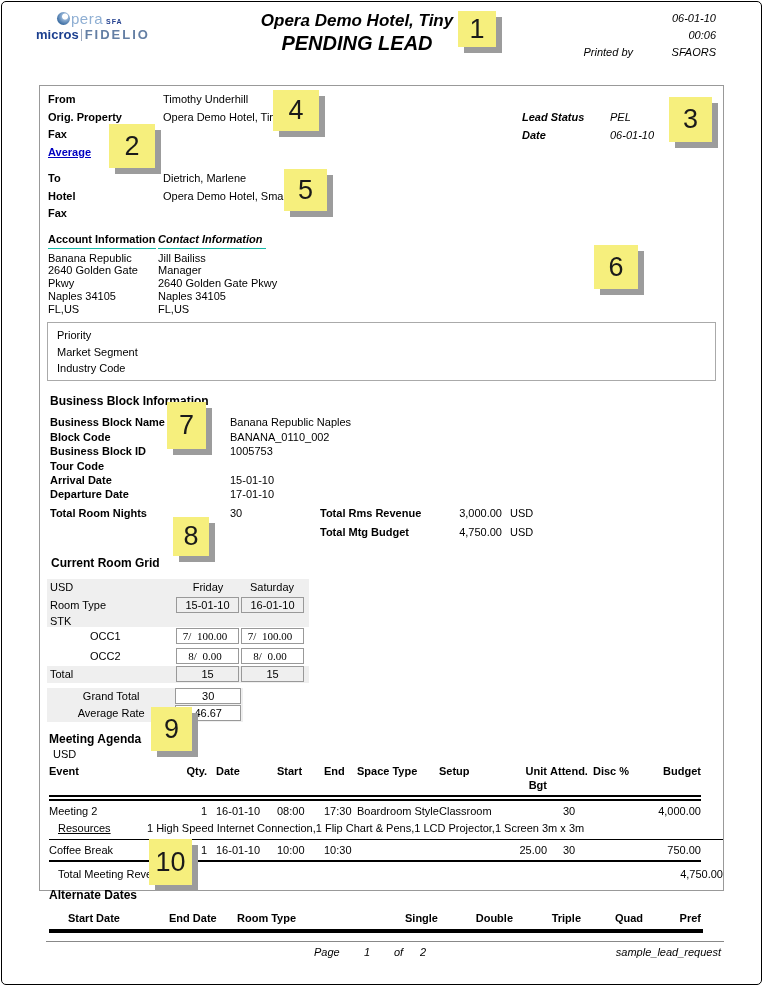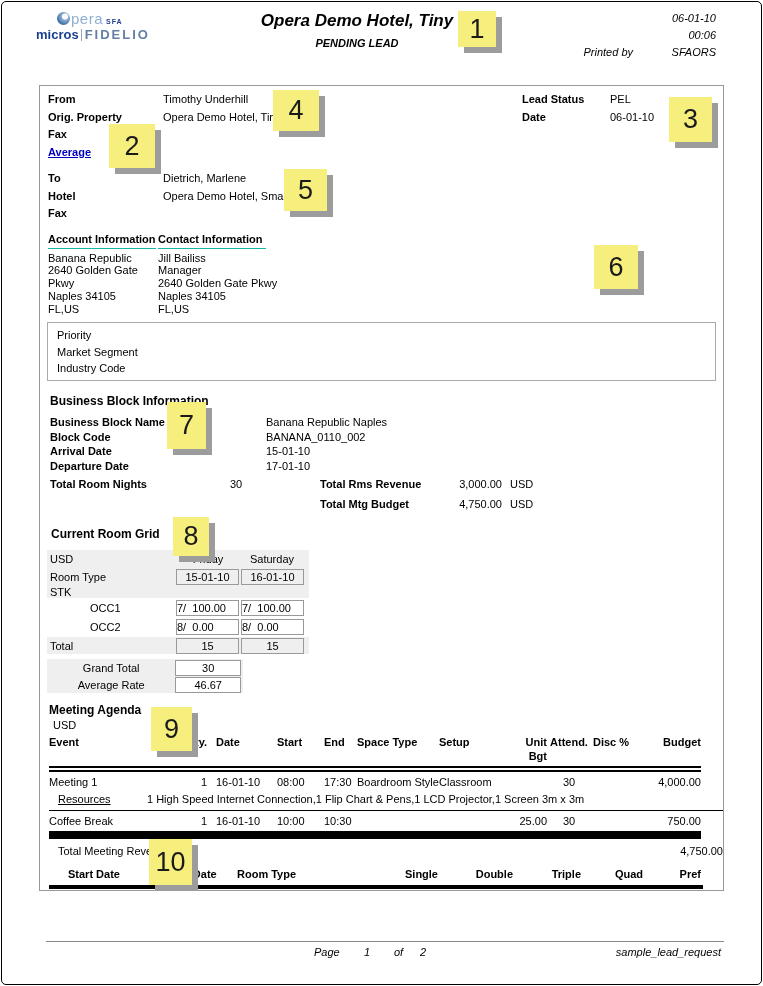--- a/index.html
+++ b/index.html
@@ -18,21 +18,21 @@
            background:radial-gradient(circle at 62% 35%, #ffffff 22%, #8fafd3 30%, #35689f 75%, #8fafd3 100%); }
   .opera-text { color:#8fafd3; font-size:15px; line-height:13px; letter-spacing:0.5px; }
   .edition { color:#23408f; font-size:7px; font-weight:bold; margin-left:3px; letter-spacing:1px; }
   .logo-bottom { display:flex; align-items:center; margin-top:2px; }
   .micros { color:#1b3f8f; font-weight:bold; font-size:13px; line-height:13px; }
   .logo-div { width:1px; height:12px; background:#9aa7bd; margin:0 3px 0 2px; }
   .fidelio { color:#647fa4; font-weight:bold; font-size:13px; letter-spacing:2px; }
 
   .title-block { position:absolute; left:195px; top:9px; width:320px; text-align:center; }
   .title1 { font-size:17px; font-weight:bold; font-style:italic; line-height:19px; }
-  .title2 { font-size:11px; font-weight:bold; font-style:italic; line-height:18px; margin-top:4px; }
+  .title2 { font-size:20px; font-weight:bold; font-style:italic; line-height:18px; margin-top:4px; }
 
   .hdr-right { font-style:italic; font-size:11px; position:absolute; text-align:right; }
   .hdr-date { top:10px; right:45px; }
   .hdr-time { top:27px; right:45px; }
   .printed-label { top:44px; right:128px; }
   .printed-value { top:44px; right:45px; }
 
   
   .callout {
     position:absolute; background:#f6ef7d; box-shadow:6px 6px 0 #9c9c9c;
@@ -41,59 +41,59 @@
   }
 
   
   .content-box { position:absolute; left:37px; top:83px; width:685px; height:806px; border:1px solid #999; }
 
   .kv-row { display:flex; line-height:17.5px; }
   .kv-label { width:115px; font-weight:bold; }
   .from-block { margin:5px 0 0 8px; }
   .respond-row { margin-left:8px; line-height:17.5px; }
   .respond-link { font-weight:bold; color:#0000c0; text-decoration:underline; cursor:pointer; }
-  .status-block { position:absolute; left:482px; top:5px; }
+  .status-block { position:absolute; left:482px; top:23px;font-style:italic; }
   .status-block .kv-label { width:88px; }
   .to-block { margin:9px 0 0 8px; }
 
   .acct-block { display:flex; margin:10px 0 0 8px; }
   .acct-col { width:110px; }
   .contact-col { width:170px; }
   .col-header { font-weight:bold; border-bottom:1px solid #14b8a6; padding-bottom:3px; margin-bottom:3px; }
   .acct-col .col-header { width:108px; }
-  .contact-col .col-header { width:108px; }
+  .contact-col .col-header { width:108px;font-style:italic; }
   .addr-line { line-height:12.8px; }
   .contact-col .addr-line:first-of-type { padding-left:3px; }
 
   .class-box { margin:7px 7px 0 7px; border:1px solid #aaa; padding:4px 0 4px 9px; }
   .class-row { line-height:16.3px; }
 
   .section-title { font-size:12px; font-weight:bold; }
 
   .bb { margin:13px 0 0 10px; }
   .bb .section-title { margin-bottom:7px; }
-  .bb-row { display:flex; line-height:14.4px;gap:36px; }
+  .bb-row { display:flex; line-height:14.4px; }
   .bb-label { width:180px; font-weight:bold; }
   .bb-totals { display:grid; grid-template-columns:180px 90px 125px 57px 40px; line-height:16.5px; margin-top:3px; }
   .bb-totals .b { font-weight:bold; }
   .bb-totals .amt { text-align:right; }
   .bb-totals .usd { padding-left:8px; }
 
   
   .rg { margin:15px 0 0 7px; }
   .rg .section-title { margin-left:4px; }
   .rg-table { margin-top:9px; width:262px; }
   .rg-row { display:flex; align-items:center; }
   .shaded { background:#efefef; }
   .rg-label { width:129px; padding-left:3px; }
   .rg-label.indent { padding-left:43px; }
   .rg-label.centered { text-align:center; padding-left:0; }
   .rg-head { width:64px; text-align:center; }
   .rg-cell { width:63px; height:16px; line-height:14px; border:1px solid #999; text-align:center; background:#fff; margin-right:2px; white-space:pre; }
-  .rg-cell.num { text-align:left; padding-right:5px; }
+  .rg-cell.num { text-align:center; padding-right:5px;font-family:Liberation Serif, serif; }
   .rg-cell.gray { background:#efefef; }
   .rg-cell.wide { width:66px; }
   .rh17 { height:17px; } .rh19 { height:19px; } .rh12 { height:12px; } .rh20 { height:20px; }
   .rg-gap { height:5px; }
   .gt-row { width:196px; }
 
   
   .ma { margin:10px 0 0 9px; }
   .ma-usd { margin:2px 0 0 4px; line-height:12px; }
   .ma-grid { display:grid; grid-template-columns:132px 26px 66px 40px 44px 82px 72px 36px 44px 40px 70px; width:652px; }
@@ -103,21 +103,21 @@
   .c-start { padding-left:4px; }
   .c-end { padding-left:11px; }
   .c-unit { text-align:right; }
   .c-att { text-align:center; }
   .c-disc { padding-left:2px; }
   .c-budget { text-align:right; }
   .dbl-line { border-top:2px solid #000; border-bottom:2px solid #000; height:6px; margin-top:3px; width:652px; }
   .ma-row { line-height:13px; padding-top:4px; padding-bottom:3px; }
   .ma-res { display:flex; border-bottom:1px solid #000; padding:1px 0 4px 9px; line-height:13px; }
   .res-label { width:89px; text-decoration:underline; }
-  .cb-row { border-bottom:8px solid #000000; }
+  .cb-row { border-bottom:2px solid #000000; }
   .ma-total { display:flex; justify-content:space-between; padding:6px 0 0 9px; line-height:13px; }
 
   
   .ad { margin:7px 0 0 9px; }
   .ad-grid { display:grid; grid-template-columns:112px 70px 150px 57px 75px 68px 62px 58px; width:652px; margin-top:9px; font-weight:bold; line-height:14px; }
   .ad-c1 { padding-left:19px; }
   .ad-c2 { padding-left:8px; }
   .ad-c3 { padding-left:6px; }
   .ad-r { text-align:right; }
   .thick-line { height:4px; background:#000; width:654px; margin-top:4px; }
@@ -241,20 +241,28 @@
 
     <div class="bb">
       <div class="section-title">Business Block Information</div>
       <div class="bb-row">
         <span class="bb-label">Business Block Name</span>
         <span>Banana Republic Naples</span>
       </div>
       <div class="bb-row">
         <span class="bb-label">Block Code</span>
         <span>BANANA_0110_002</span>
+      </div>
+      <div class="bb-row">
+        <span class="bb-label">Business Block ID</span>
+        <span>1005753</span>
+      </div>
+      <div class="bb-row">
+        <span class="bb-label">Tour Code</span>
+        <span></span>
       </div>
       <div class="bb-row">
         <span class="bb-label">Arrival Date</span>
         <span>15-01-10</span>
       </div>
       <div class="bb-row">
         <span class="bb-label">Departure Date</span>
         <span>17-01-10</span>
       </div>
       <div class="bb-totals">
@@ -327,21 +335,21 @@
         <span class="c-end">End</span>
         <span>Space Type</span>
         <span>Setup</span>
         <span class="c-unit">Unit Bgt</span>
         <span class="c-att">Attend.</span>
         <span class="c-disc">Disc %</span>
         <span class="c-budget">Budget</span>
       </div>
       <div class="dbl-line"></div>
       <div class="ma-grid ma-row">
-        <span>Meeting 1</span>
+        <span>Meeting 2</span>
         <span class="c-qty">1</span>
         <span class="c-date">16-01-10</span>
         <span class="c-start">08:00</span>
         <span class="c-end">17:30</span>
         <span>Boardroom Style</span>
         <span>Classroom</span>
         <span class="c-unit"></span>
         <span class="c-att">30</span>
         <span class="c-disc"></span>
         <span class="c-budget">4,000.00</span>
@@ -363,20 +371,21 @@
         <span class="c-disc"></span>
         <span class="c-budget">750.00</span>
       </div>
       <div class="ma-total">
         <span>Total Meeting Revenue</span>
         <span>4,750.00</span>
       </div>
     </div>
 
     <div class="ad">
+      <div class="section-title">Alternate Dates</div>
       <div class="ad-grid">
         <span class="ad-c1">Start Date</span>
         <span class="ad-c2">End Date</span>
         <span class="ad-c3">Room Type</span>
         <span class="ad-r">Single</span>
         <span class="ad-r">Double</span>
         <span class="ad-r">Triple</span>
         <span class="ad-r">Quad</span>
         <span class="ad-r">Pref</span>
       </div>

